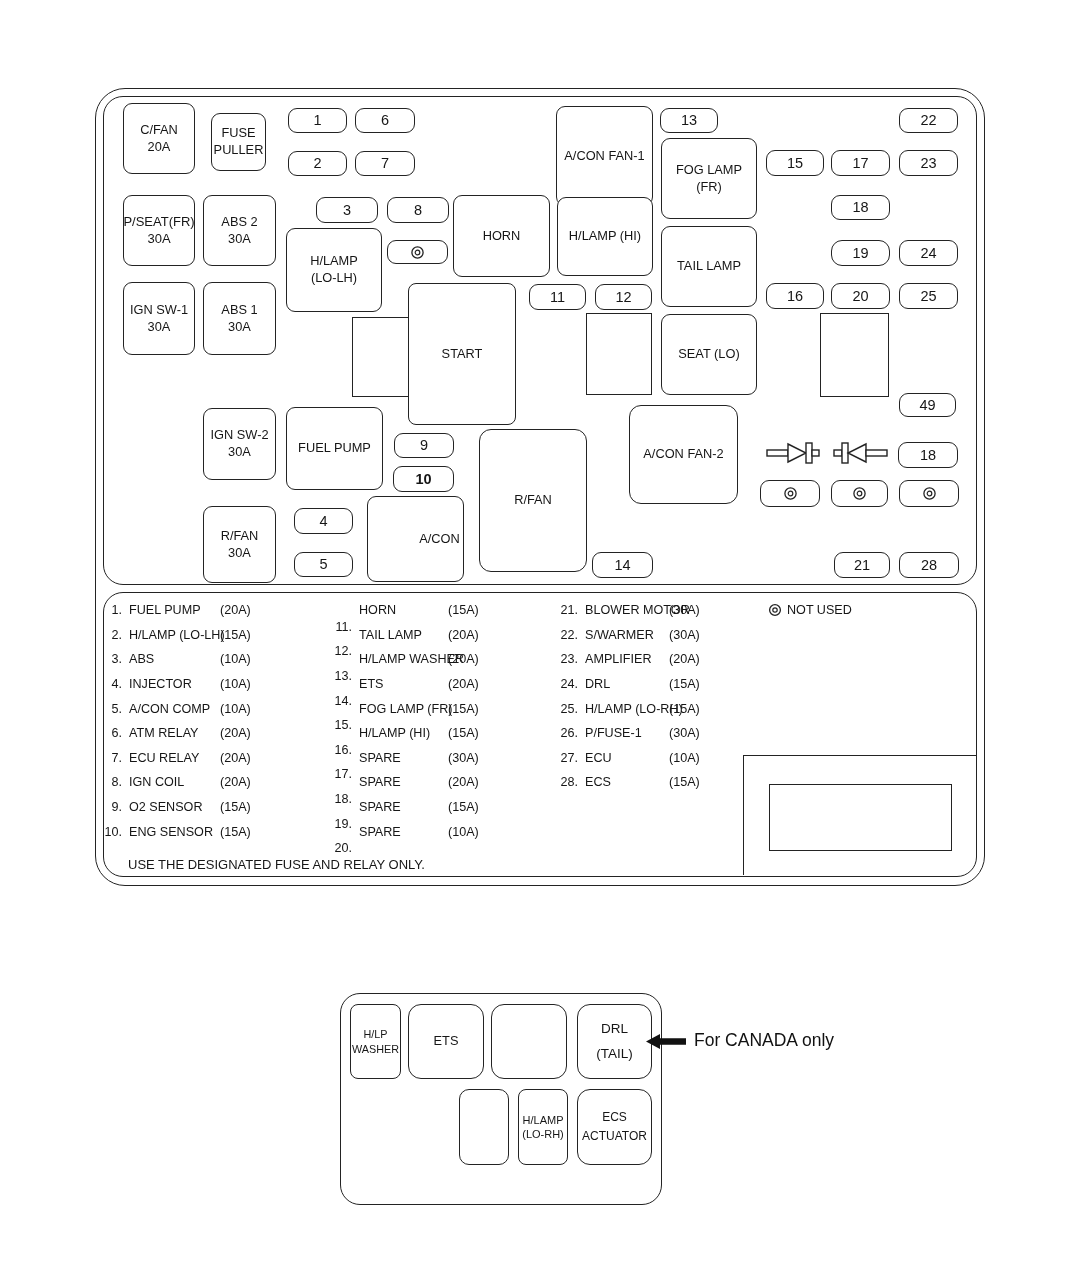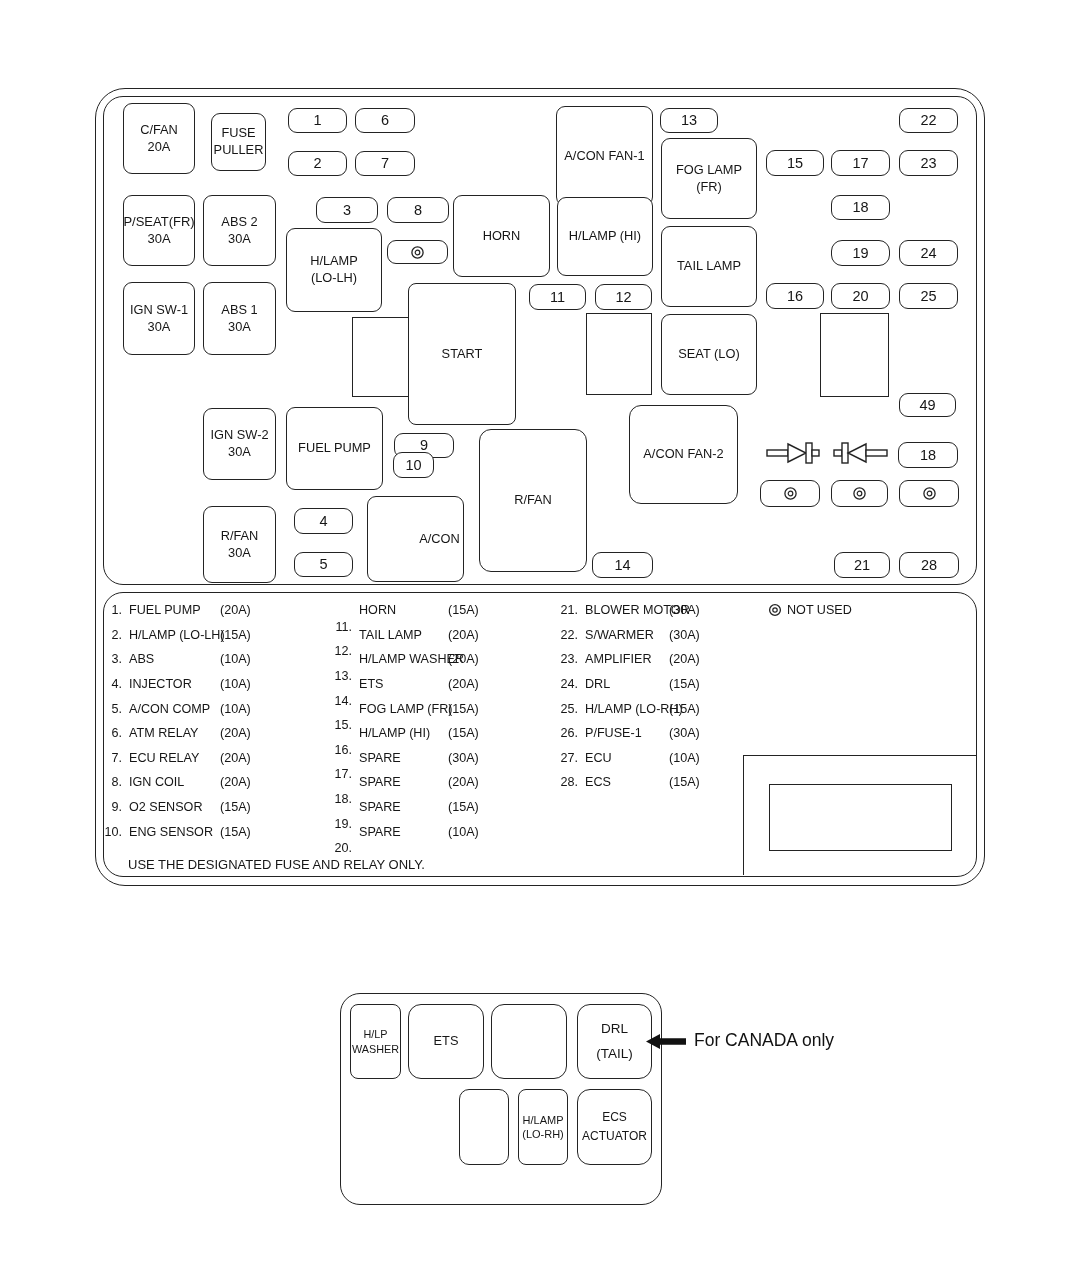--- a/index.html
+++ b/index.html
@@ -97,21 +97,21 @@
 <div class="box pill" style="left:899px; top:150px; width:59px; height:26px;">23</div>
 <div class="box pill" style="left:831px; top:195px; width:59px; height:25px;">18</div>
 <div class="box pill" style="left:831px; top:240px; width:59px; height:26px;border-radius:11px;">19</div>
 <div class="box pill" style="left:899px; top:240px; width:59px; height:26px;">24</div>
 <div class="box pill" style="left:766px; top:283px; width:58px; height:26px;">16</div>
 <div class="box pill" style="left:831px; top:283px; width:59px; height:26px;">20</div>
 <div class="box pill" style="left:899px; top:283px; width:59px; height:26px;">25</div>
 <div class="box pill" style="left:899px; top:393px; width:57px; height:24px;">49</div>
 <div class="box pill" style="left:898px; top:442px; width:60px; height:26px;">18</div>
 <div class="box pill" style="left:394px; top:433px; width:60px; height:25px;">9</div>
-<div class="box pill" style="left:393px; top:452px; width:41px; height:26px;">10</div>
+<div class="box pill" style="left:393px; top:466px; width:61px; height:26px;font-weight:bold;">10</div>
 <div class="box pill" style="left:294px; top:508px; width:59px; height:26px;">4</div>
 <div class="box pill" style="left:294px; top:552px; width:59px; height:25px;">5</div>
 <div class="box pill" style="left:592px; top:552px; width:61px; height:26px;">14</div>
 <div class="box pill" style="left:834px; top:552px; width:56px; height:26px;">21</div>
 <div class="box pill" style="left:899px; top:552px; width:60px; height:26px;">28</div>
 
 <div class="box sym" style="left:387px; top:240px; width:61px; height:24px;">
   <svg width="15" height="15" viewBox="0 0 15 15">
       <circle cx="7.5" cy="7.5" r="5.6" fill="none" stroke="#232323" stroke-width="1.3"></circle>
       <circle cx="7.5" cy="7.5" r="2.3" fill="none" stroke="#232323" stroke-width="1.2"></circle>

